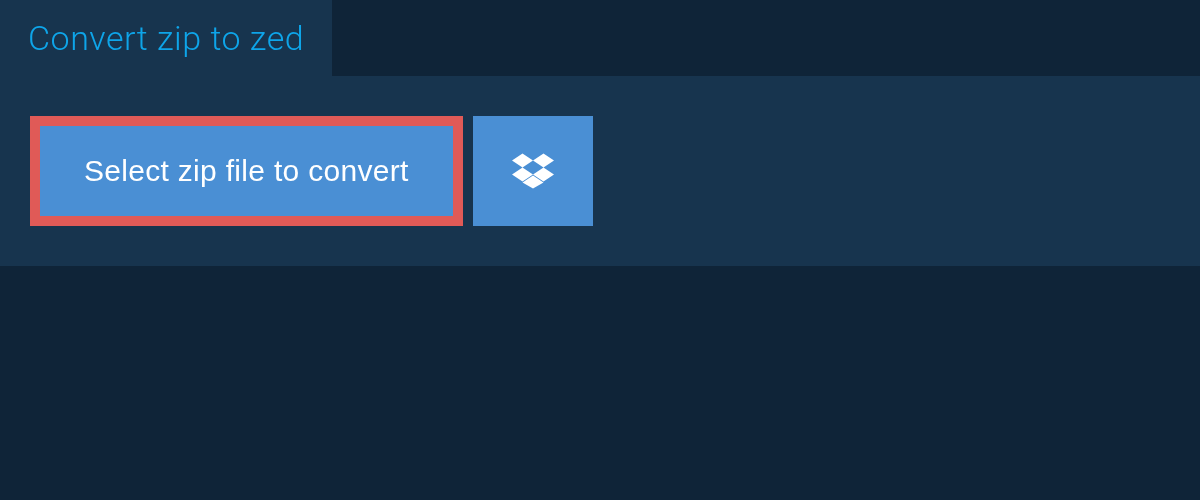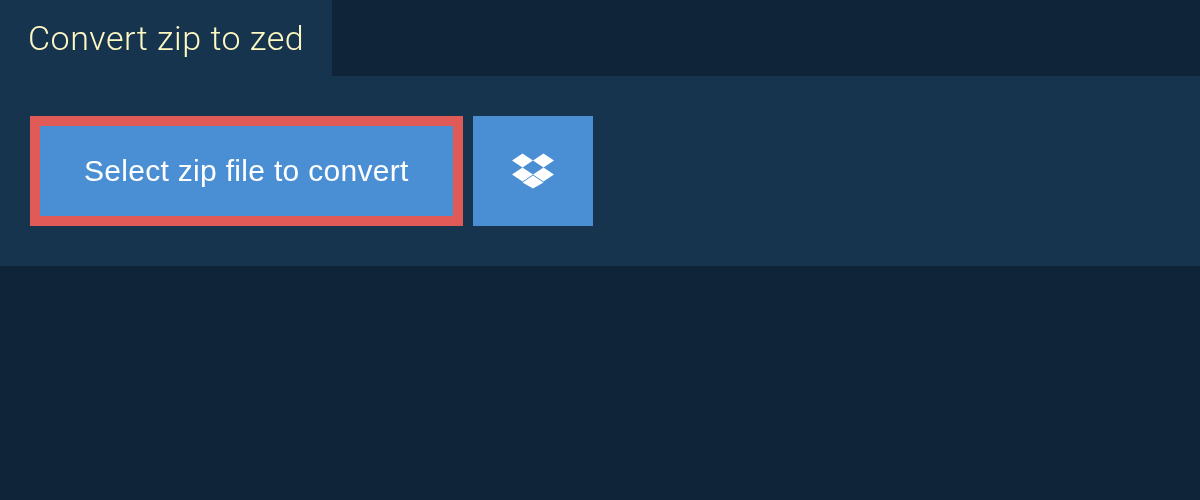--- a/index.html
+++ b/index.html
@@ -14,21 +14,21 @@
       font-family: -apple-system, BlinkMacSystemFont, "Segoe UI", Roboto, Helvetica, Arial, sans-serif;
       overflow: hidden;
     }
     .header-tab {
       background: #17344e;
       display: inline-block;
       padding: 18px 28px;
       margin: 0;
     }
     .header-title {
-      color: #fef9c3;
+      color: #0ea5e9;
       font-size: 34px;
       font-weight: 300;
       letter-spacing: 0.5px;
     }
     .panel {
       background: #17344e;
       padding: 40px 30px;
       width: 100%;
     }
     .button-row {

